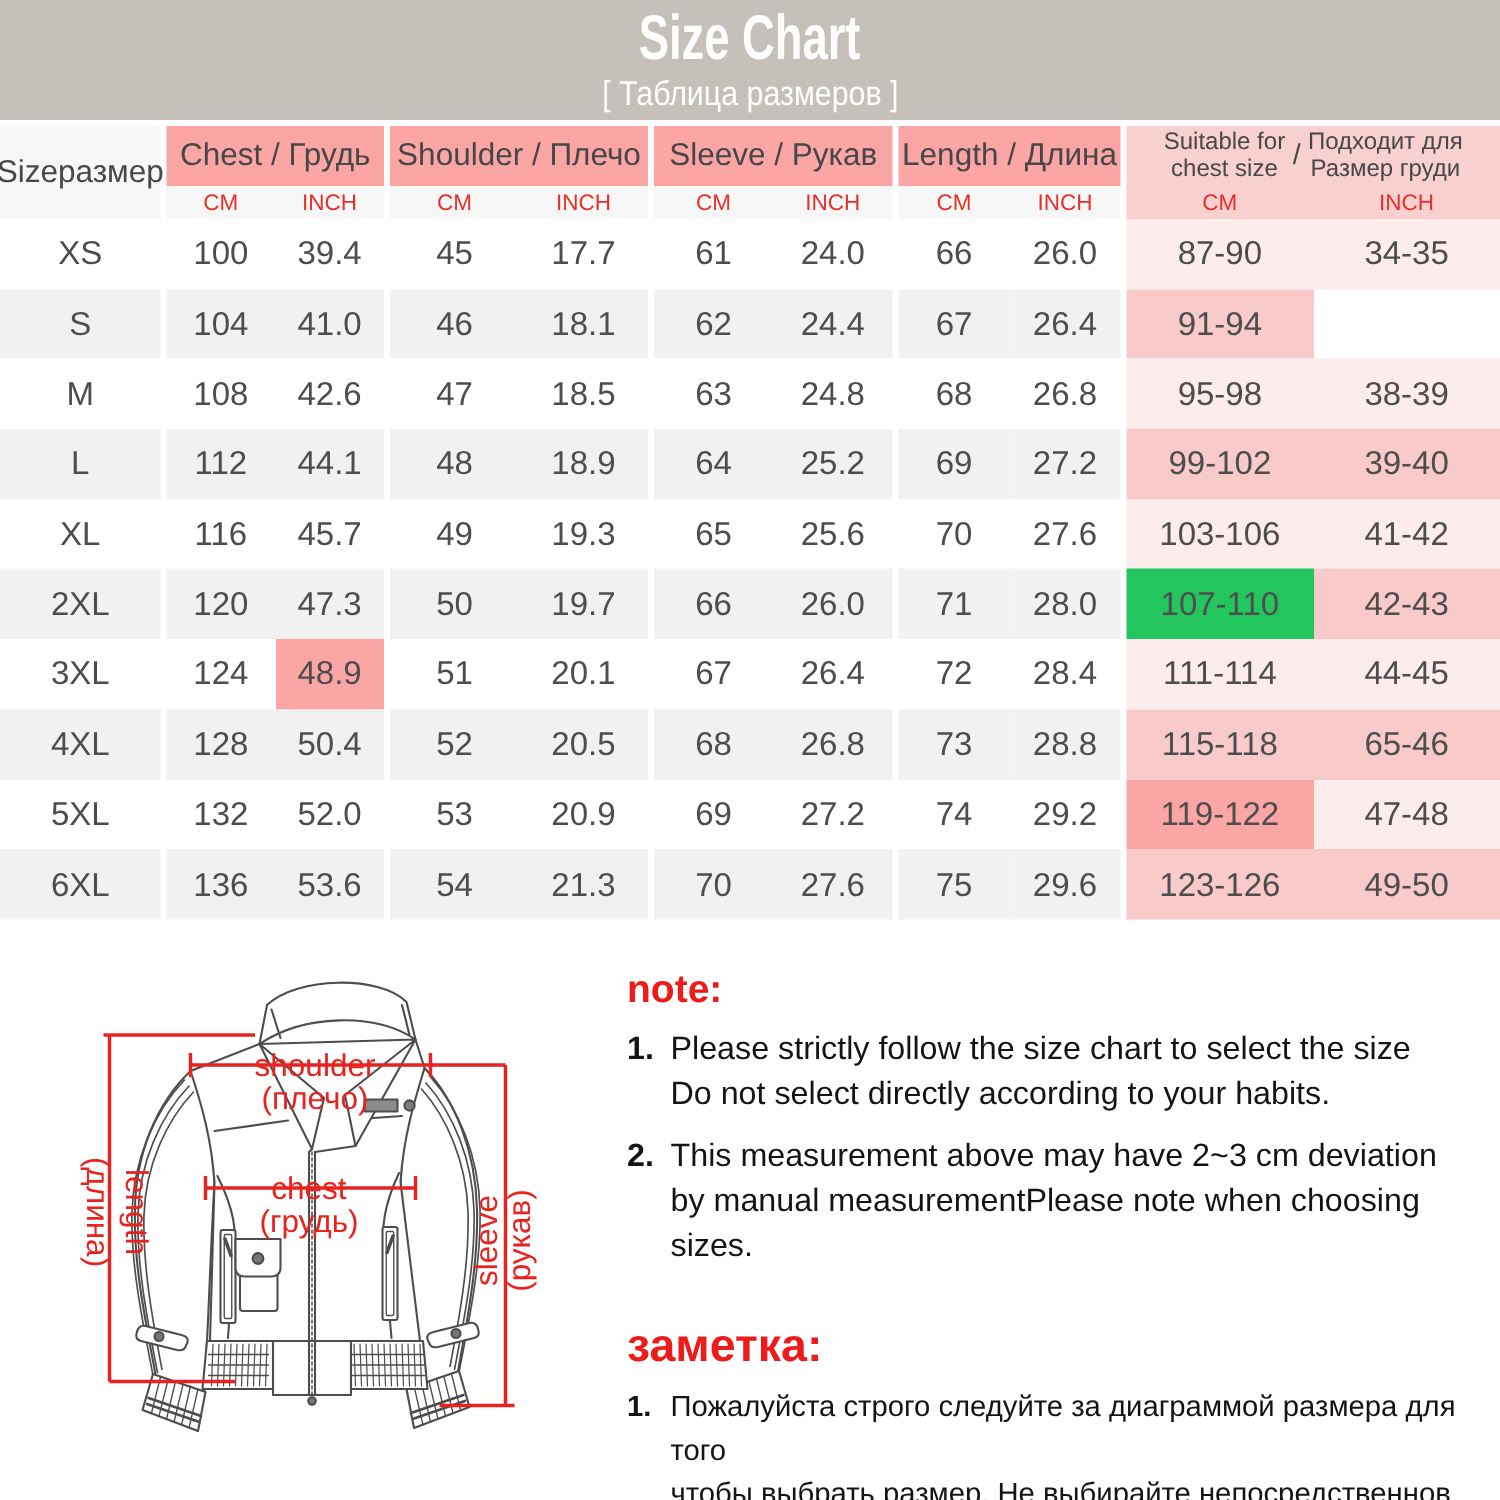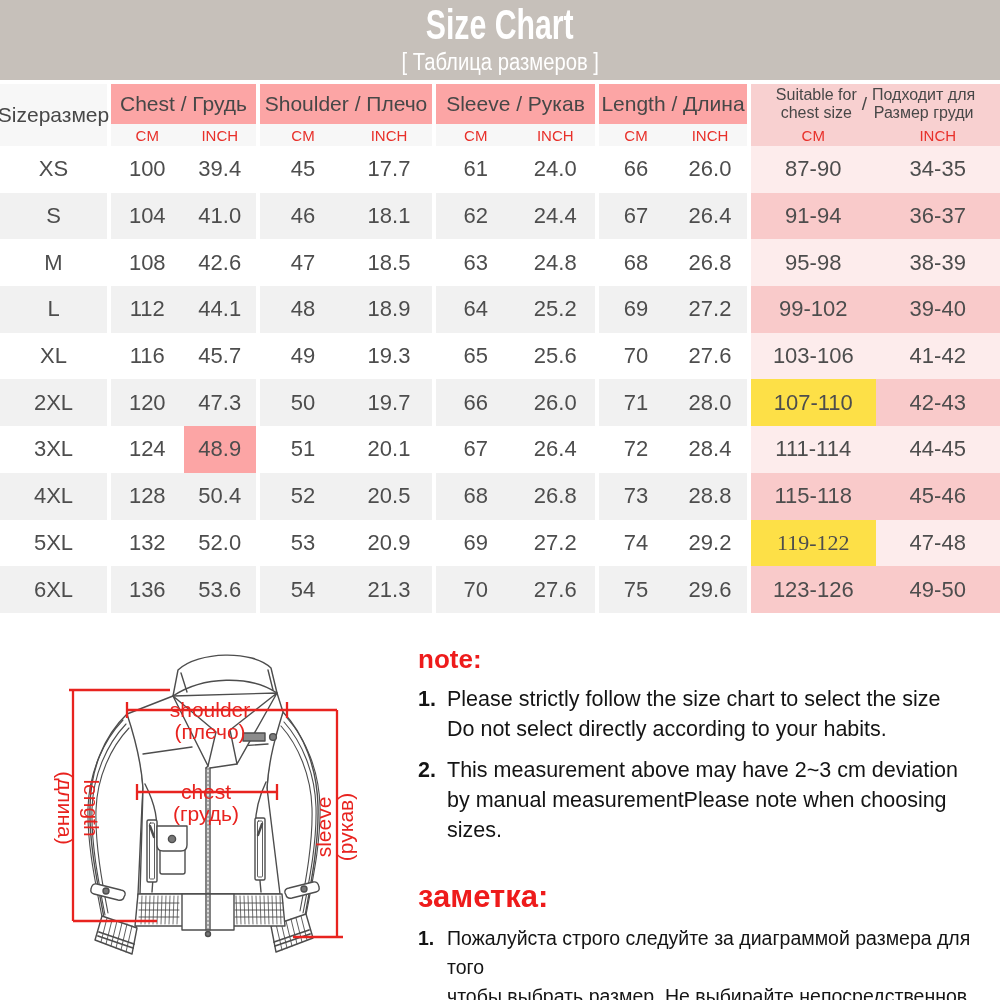--- a/index.html
+++ b/index.html
@@ -89,21 +89,20 @@
       <div class="sizecell" style="grid-area: 4 / 1; background: rgb(241, 241, 241);">S</div>
       <div class="cell" style="grid-area: 4 / 3; background: rgb(241, 241, 241);">104</div>
       <div class="cell" style="grid-area: 4 / 4; background: rgb(241, 241, 241);">41.0</div>
       <div class="cell" style="grid-area: 4 / 6; background: rgb(241, 241, 241);">46</div>
       <div class="cell" style="grid-area: 4 / 7; background: rgb(241, 241, 241);">18.1</div>
       <div class="cell" style="grid-area: 4 / 9; background: rgb(241, 241, 241);">62</div>
       <div class="cell" style="grid-area: 4 / 10; background: rgb(241, 241, 241);">24.4</div>
       <div class="cell" style="grid-area: 4 / 12; background: rgb(241, 241, 241);">67</div>
       <div class="cell" style="grid-area: 4 / 13; background: rgb(241, 241, 241);">26.4</div>
       <div class="cell" style="grid-area: 4 / 15; background: rgb(249, 202, 202);">91-94</div>
-      <div class="cell" style="grid-area: 4 / 16; background: rgb(249, 202, 202);">36-37</div>
       <div class="sizecell" style="grid-area: 5 / 1; background: rgb(255, 255, 255);">M</div>
       <div class="cell" style="grid-area: 5 / 3; background: rgb(255, 255, 255);">108</div>
       <div class="cell" style="grid-area: 5 / 4; background: rgb(255, 255, 255);">42.6</div>
       <div class="cell" style="grid-area: 5 / 6; background: rgb(255, 255, 255);">47</div>
       <div class="cell" style="grid-area: 5 / 7; background: rgb(255, 255, 255);">18.5</div>
       <div class="cell" style="grid-area: 5 / 9; background: rgb(255, 255, 255);">63</div>
       <div class="cell" style="grid-area: 5 / 10; background: rgb(255, 255, 255);">24.8</div>
       <div class="cell" style="grid-area: 5 / 12; background: rgb(255, 255, 255);">68</div>
       <div class="cell" style="grid-area: 5 / 13; background: rgb(255, 255, 255);">26.8</div>
       <div class="cell" style="grid-area: 5 / 15; background: rgb(253, 236, 236);">95-98</div>
@@ -132,21 +131,21 @@
       <div class="cell" style="grid-area: 7 / 16; background: rgb(253, 236, 236);">41-42</div>
       <div class="sizecell" style="grid-area: 8 / 1; background: rgb(241, 241, 241);">2XL</div>
       <div class="cell" style="grid-area: 8 / 3; background: rgb(241, 241, 241);">120</div>
       <div class="cell" style="grid-area: 8 / 4; background: rgb(241, 241, 241);">47.3</div>
       <div class="cell" style="grid-area: 8 / 6; background: rgb(241, 241, 241);">50</div>
       <div class="cell" style="grid-area: 8 / 7; background: rgb(241, 241, 241);">19.7</div>
       <div class="cell" style="grid-area: 8 / 9; background: rgb(241, 241, 241);">66</div>
       <div class="cell" style="grid-area: 8 / 10; background: rgb(241, 241, 241);">26.0</div>
       <div class="cell" style="grid-area: 8 / 12; background: rgb(241, 241, 241);">71</div>
       <div class="cell" style="grid-area: 8 / 13; background: rgb(241, 241, 241);">28.0</div>
-      <div class="cell" style="grid-area: 8 / 15; background: #fde047;">107-110</div>
+      <div class="cell" style="grid-area: 8 / 15; background: #22c55e;">107-110</div>
       <div class="cell" style="grid-area: 8 / 16; background: rgb(249, 202, 202);">42-43</div>
       <div class="sizecell" style="grid-area: 9 / 1; background: rgb(255, 255, 255);">3XL</div>
       <div class="cell" style="grid-area: 9 / 3; background: rgb(255, 255, 255);">124</div>
       <div class="cell" style="grid-area: 9 / 4; background: #fca5a5;">48.9</div>
       <div class="cell" style="grid-area: 9 / 6; background: rgb(255, 255, 255);">51</div>
       <div class="cell" style="grid-area: 9 / 7; background: rgb(255, 255, 255);">20.1</div>
       <div class="cell" style="grid-area: 9 / 9; background: rgb(255, 255, 255);">67</div>
       <div class="cell" style="grid-area: 9 / 10; background: rgb(255, 255, 255);">26.4</div>
       <div class="cell" style="grid-area: 9 / 12; background: rgb(255, 255, 255);">72</div>
       <div class="cell" style="grid-area: 9 / 13; background: rgb(255, 255, 255);">28.4</div>
@@ -155,31 +154,31 @@
       <div class="sizecell" style="grid-area: 10 / 1; background: rgb(241, 241, 241); text-align: right;">4XL</div>
       <div class="cell" style="grid-area: 10 / 3; background: rgb(241, 241, 241);">128</div>
       <div class="cell" style="grid-area: 10 / 4; background: rgb(241, 241, 241);">50.4</div>
       <div class="cell" style="grid-area: 10 / 6; background: rgb(241, 241, 241);">52</div>
       <div class="cell" style="grid-area: 10 / 7; background: rgb(241, 241, 241);">20.5</div>
       <div class="cell" style="grid-area: 10 / 9; background: rgb(241, 241, 241);">68</div>
       <div class="cell" style="grid-area: 10 / 10; background: rgb(241, 241, 241);">26.8</div>
       <div class="cell" style="grid-area: 10 / 12; background: rgb(241, 241, 241);">73</div>
       <div class="cell" style="grid-area: 10 / 13; background: rgb(241, 241, 241);">28.8</div>
       <div class="cell" style="grid-area: 10 / 15; background: rgb(249, 202, 202);">115-118</div>
-      <div class="cell" style="grid-area: 10 / 16; background: rgb(249, 202, 202);">45-46</div>
+      <div class="cell" style="grid-area: 10 / 16; background: rgb(249, 202, 202);">65-46</div>
       <div class="sizecell" style="grid-area: 11 / 1; background: rgb(255, 255, 255);">5XL</div>
       <div class="cell" style="grid-area: 11 / 3; background: rgb(255, 255, 255);">132</div>
       <div class="cell" style="grid-area: 11 / 4; background: rgb(255, 255, 255);">52.0</div>
       <div class="cell" style="grid-area: 11 / 6; background: rgb(255, 255, 255);">53</div>
       <div class="cell" style="grid-area: 11 / 7; background: rgb(255, 255, 255);">20.9</div>
       <div class="cell" style="grid-area: 11 / 9; background: rgb(255, 255, 255);">69</div>
       <div class="cell" style="grid-area: 11 / 10; background: rgb(255, 255, 255);">27.2</div>
       <div class="cell" style="grid-area: 11 / 12; background: rgb(255, 255, 255);">74</div>
       <div class="cell" style="grid-area: 11 / 13; background: rgb(255, 255, 255);">29.2</div>
-      <div class="cell" style="grid-area: 11 / 15; background: #fde047; font-family: Liberation Serif, serif;">119-122</div>
+      <div class="cell" style="grid-area: 11 / 15; background: #fca5a5;">119-122</div>
       <div class="cell" style="grid-area: 11 / 16; background: rgb(253, 236, 236);">47-48</div>
       <div class="sizecell" style="grid-area: 12 / 1; background: rgb(241, 241, 241);">6XL</div>
       <div class="cell" style="grid-area: 12 / 3; background: rgb(241, 241, 241);">136</div>
       <div class="cell" style="grid-area: 12 / 4; background: rgb(241, 241, 241);">53.6</div>
       <div class="cell" style="grid-area: 12 / 6; background: rgb(241, 241, 241);">54</div>
       <div class="cell" style="grid-area: 12 / 7; background: rgb(241, 241, 241);">21.3</div>
       <div class="cell" style="grid-area: 12 / 9; background: rgb(241, 241, 241);">70</div>
       <div class="cell" style="grid-area: 12 / 10; background: rgb(241, 241, 241);">27.6</div>
       <div class="cell" style="grid-area: 12 / 12; background: rgb(241, 241, 241);">75</div>
       <div class="cell" style="grid-area: 12 / 13; background: rgb(241, 241, 241);">29.6</div>

